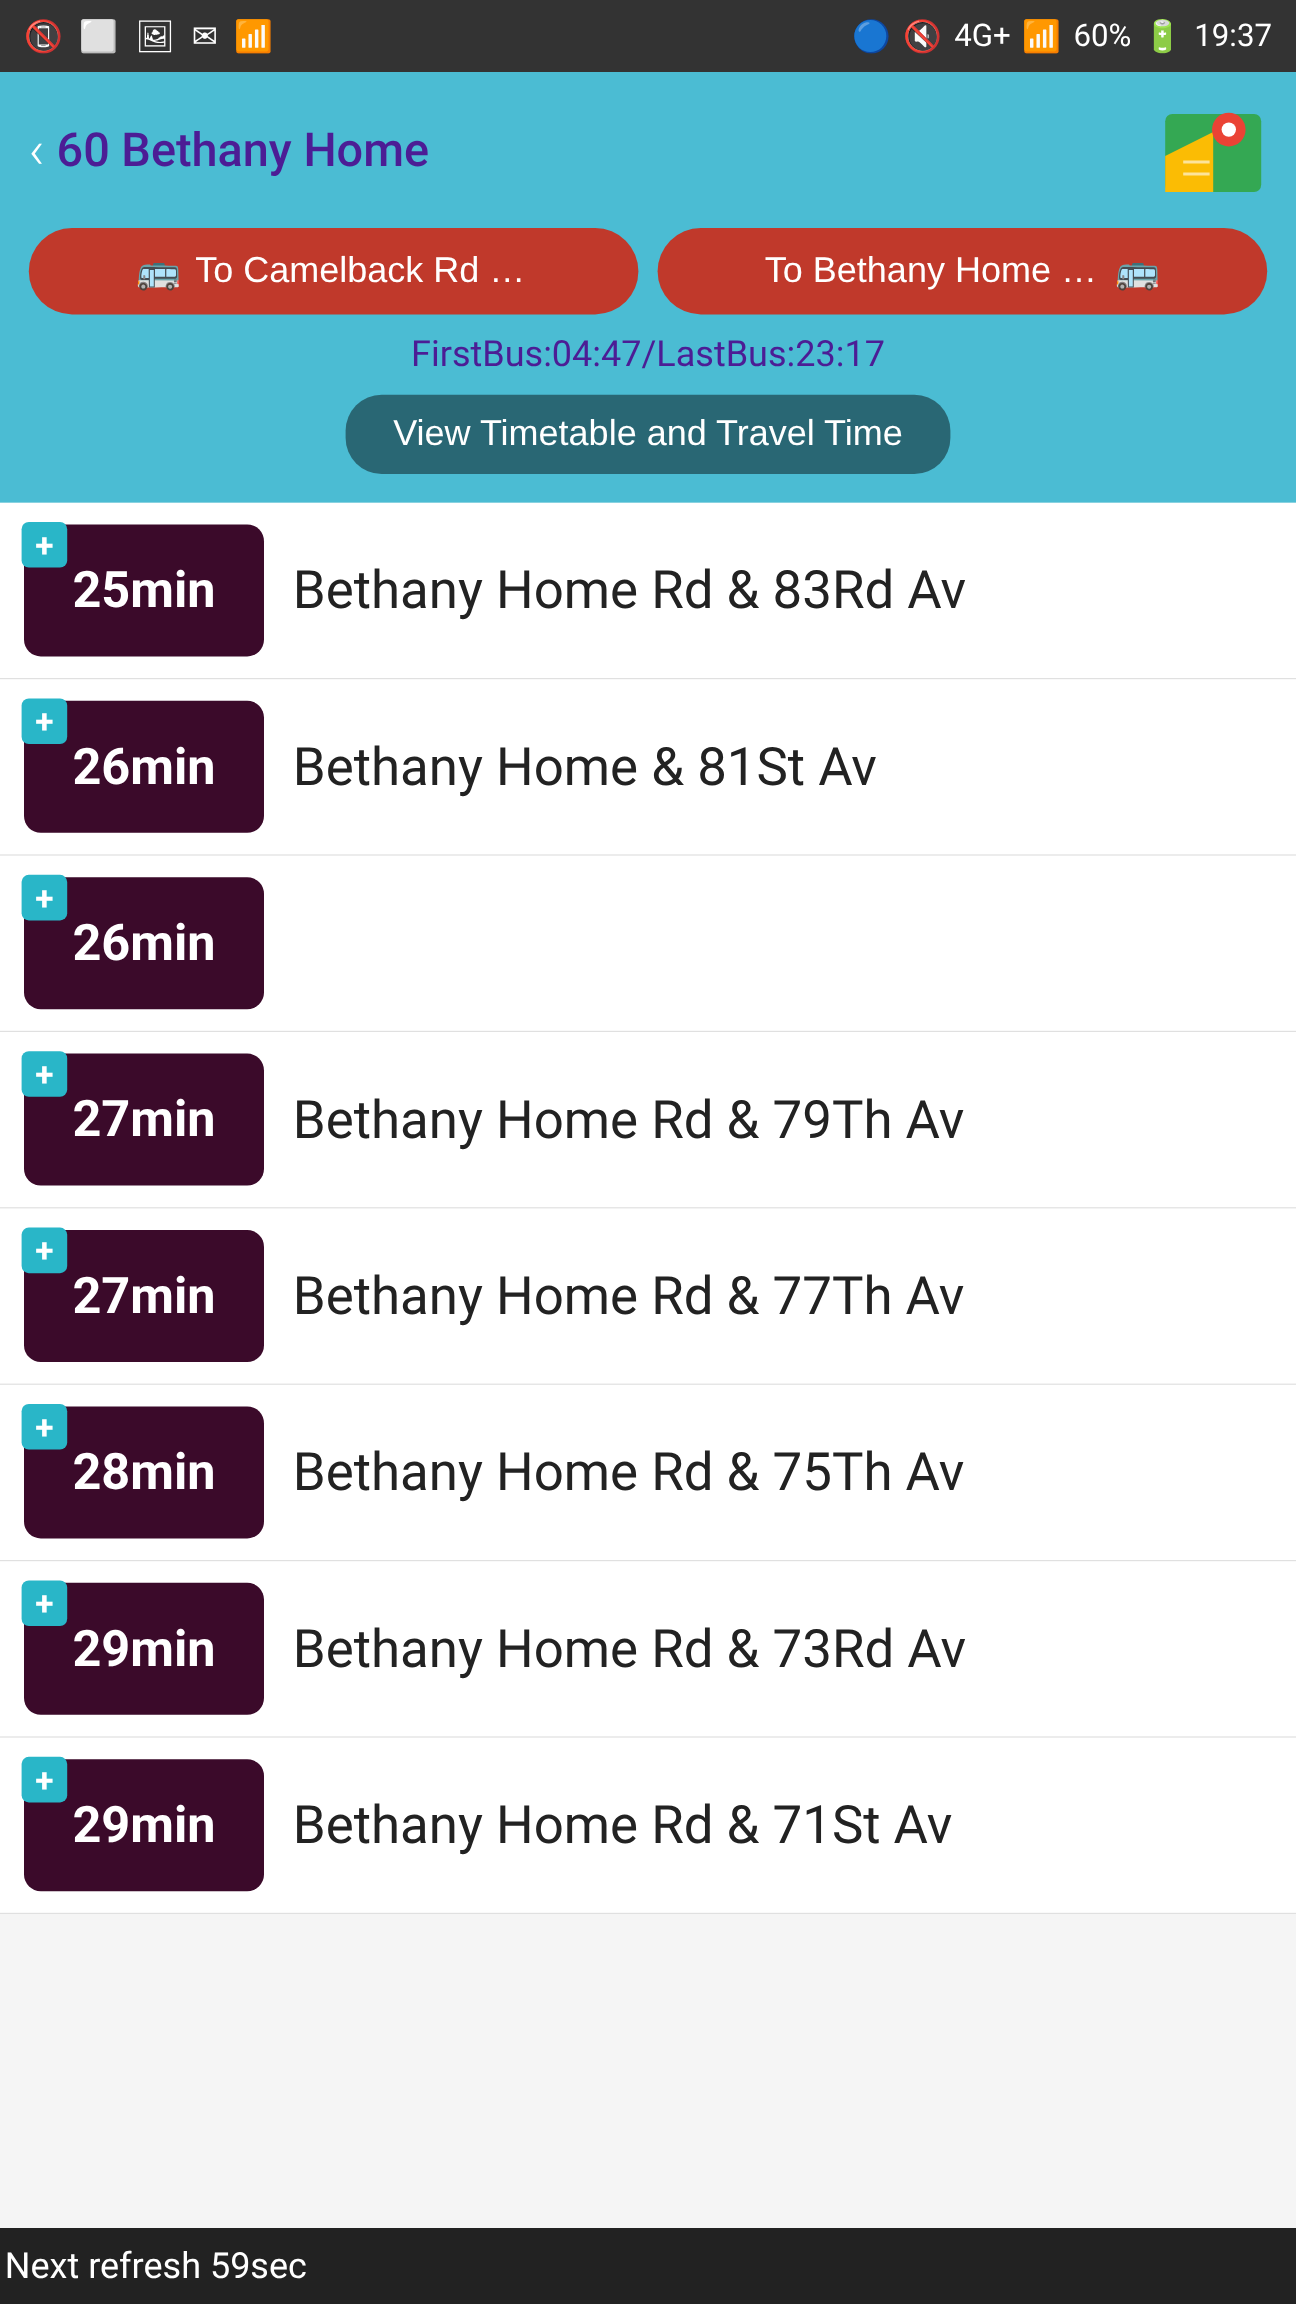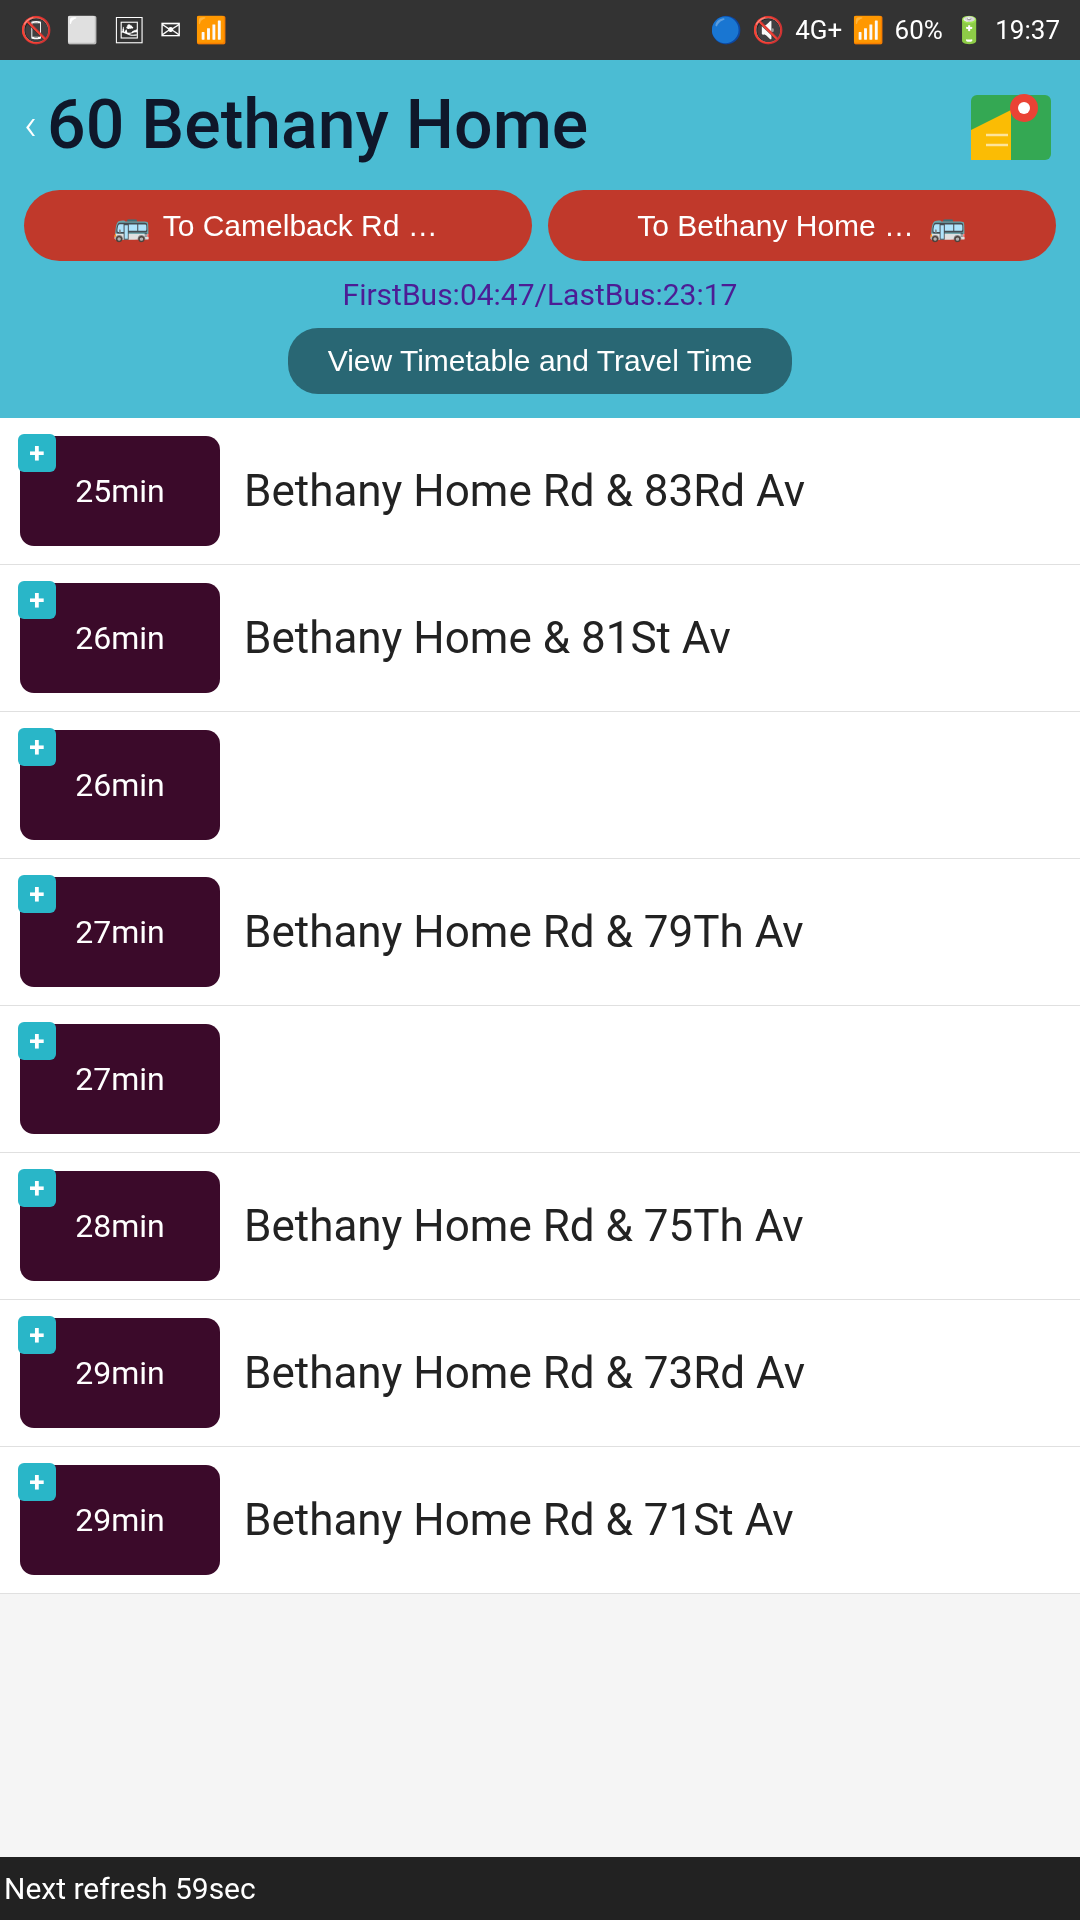--- a/index.html
+++ b/index.html
@@ -53,22 +53,22 @@
       display: flex;
       align-items: center;
       gap: 10px;
     }
     .back-arrow {
       color: white;
       font-size: 44px;
       font-weight: 300;
     }
     .header-title {
-      color: #0f172a;
-      font-size: 68px;
+      color: #4c1d95;
+      font-size: 39px;
       font-weight: 500;
     }
     .map-icon-container {
       width: 90px;
       height: 90px;
     }
 
     
     .direction-buttons {
       display: flex;
@@ -163,22 +163,22 @@
       border-radius: 14px;
       width: 200px;
       height: 110px;
       display: flex;
       align-items: center;
       justify-content: center;
     }
 
     .time-text {
       color: white;
-      font-size: 32px;
-      font-weight: 400;
+      font-size: 42px;
+      font-weight: 700;
     }
 
     .stop-name {
       color: #222;
       font-size: 44px;
       flex: 1;
     }
 
     
     .footer {
@@ -296,20 +296,21 @@
       </div>
       <span class="stop-name">Bethany Home Rd &amp; 79Th Av</span>
     </div>
     <div class="bus-list-item">
       <div class="time-badge-wrapper">
         <div class="plus-icon">+</div>
         <div class="time-badge">
           <span class="time-text">27min</span>
         </div>
       </div>
+      <span class="stop-name">Bethany Home Rd &amp; 77Th Av</span>
     </div>
     <div class="bus-list-item">
       <div class="time-badge-wrapper">
         <div class="plus-icon">+</div>
         <div class="time-badge">
           <span class="time-text">28min</span>
         </div>
       </div>
       <span class="stop-name">Bethany Home Rd &amp; 75Th Av</span>
     </div>

